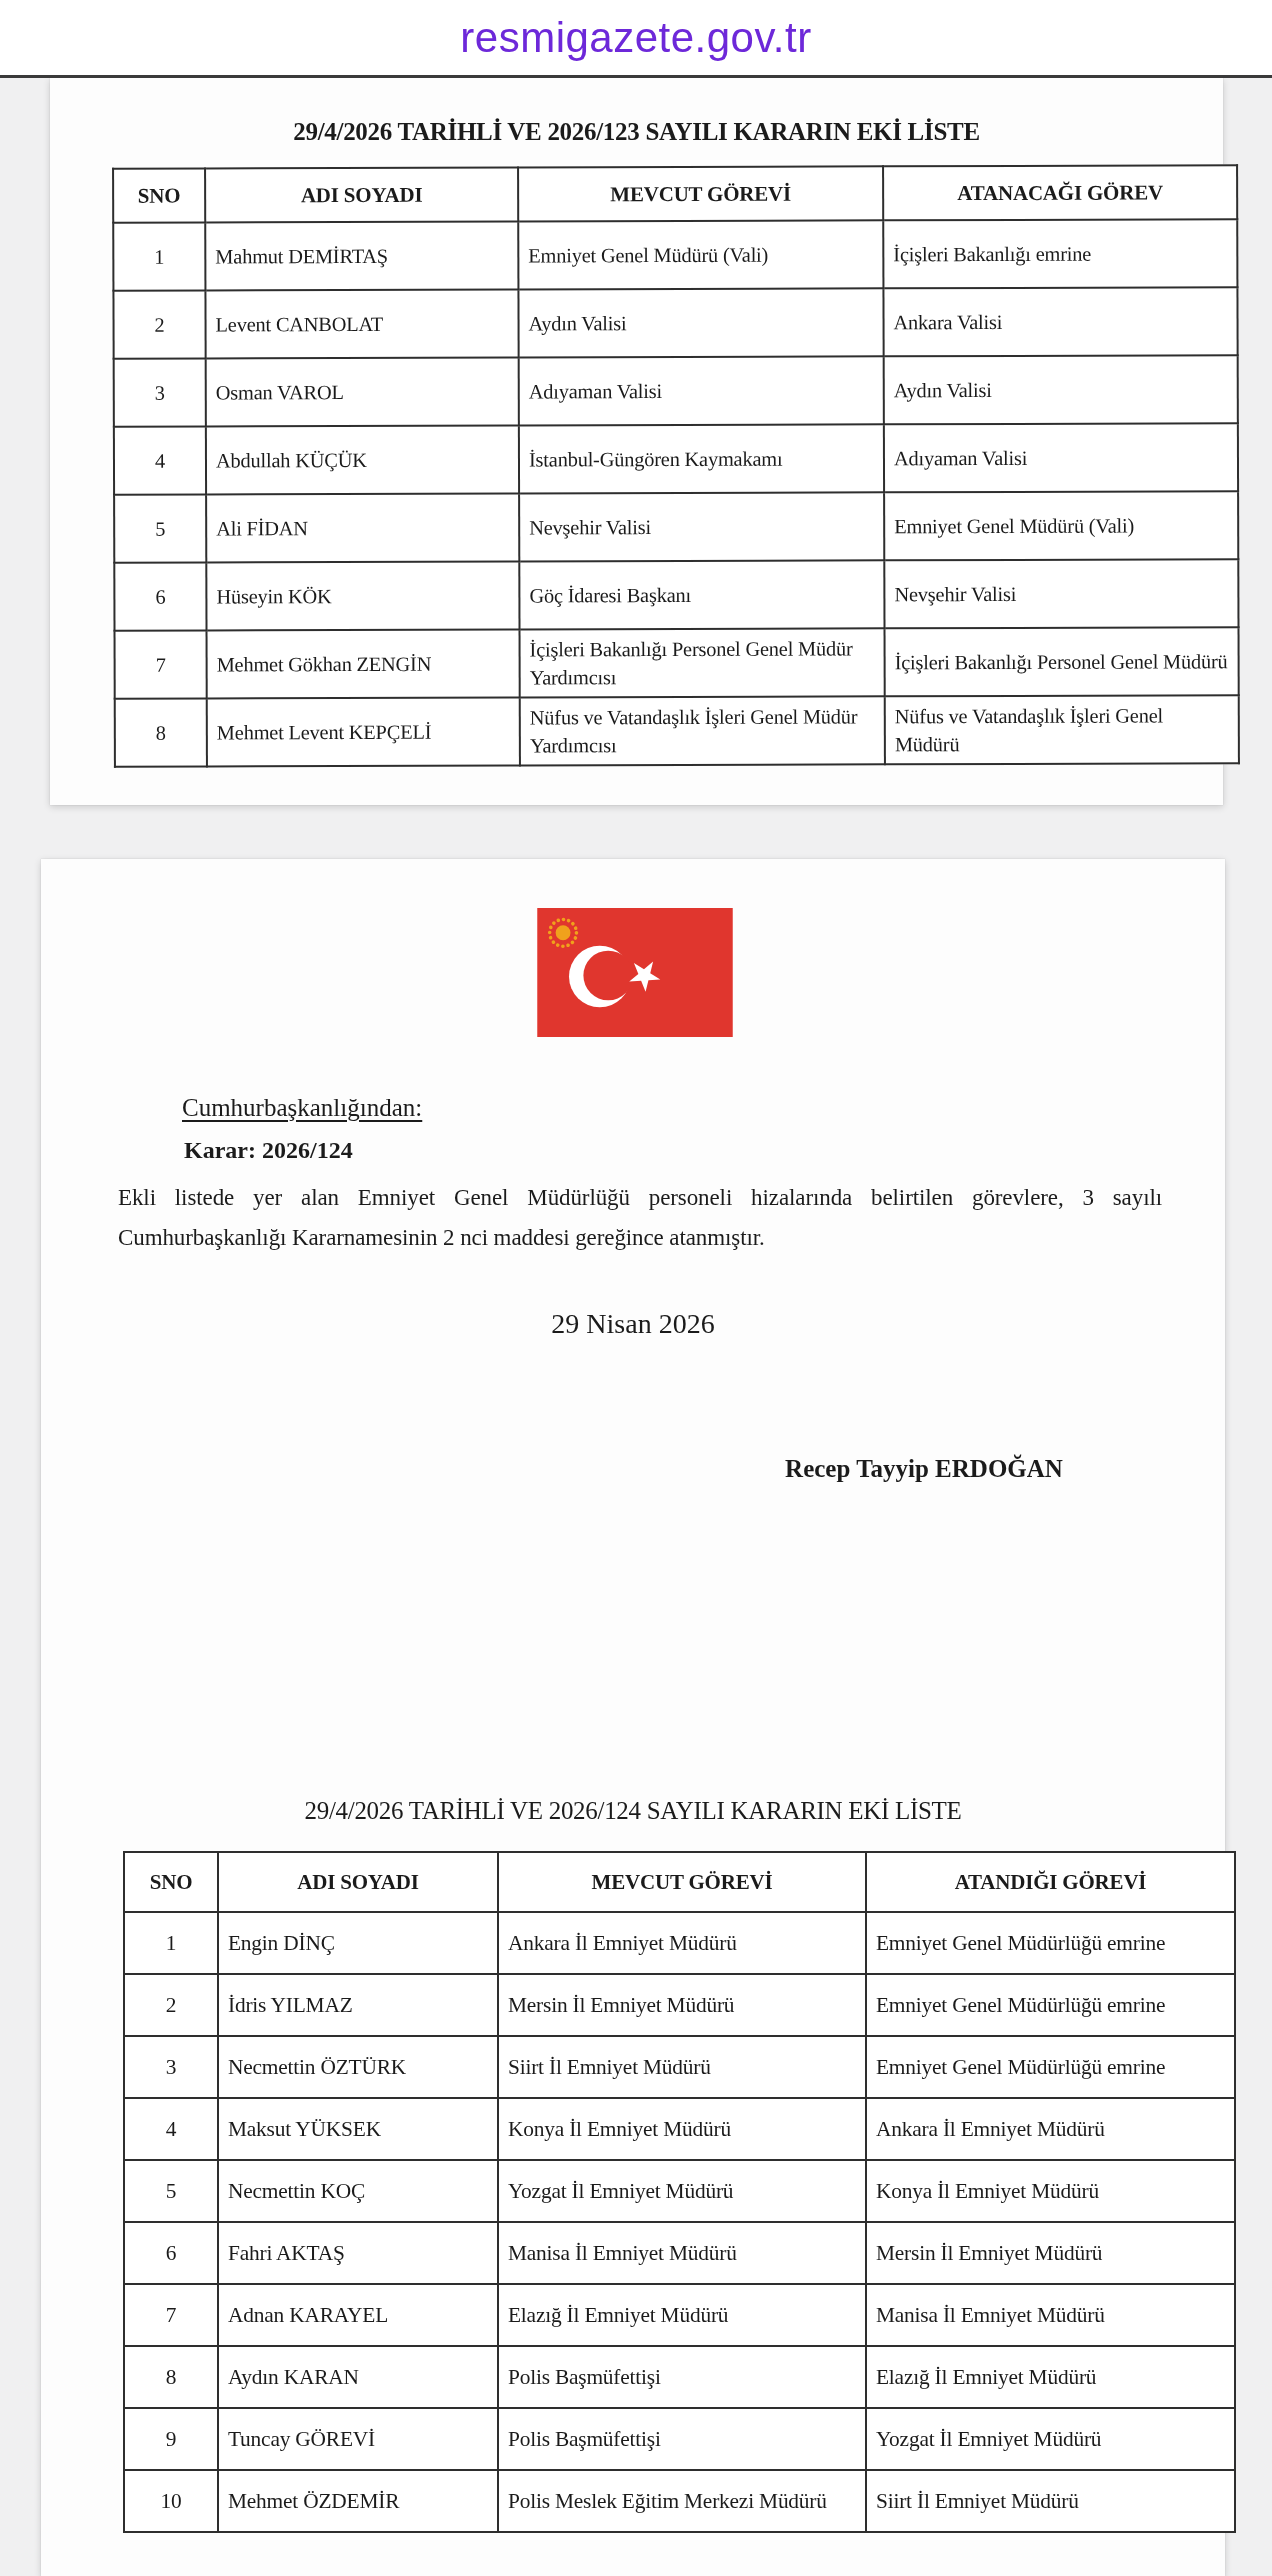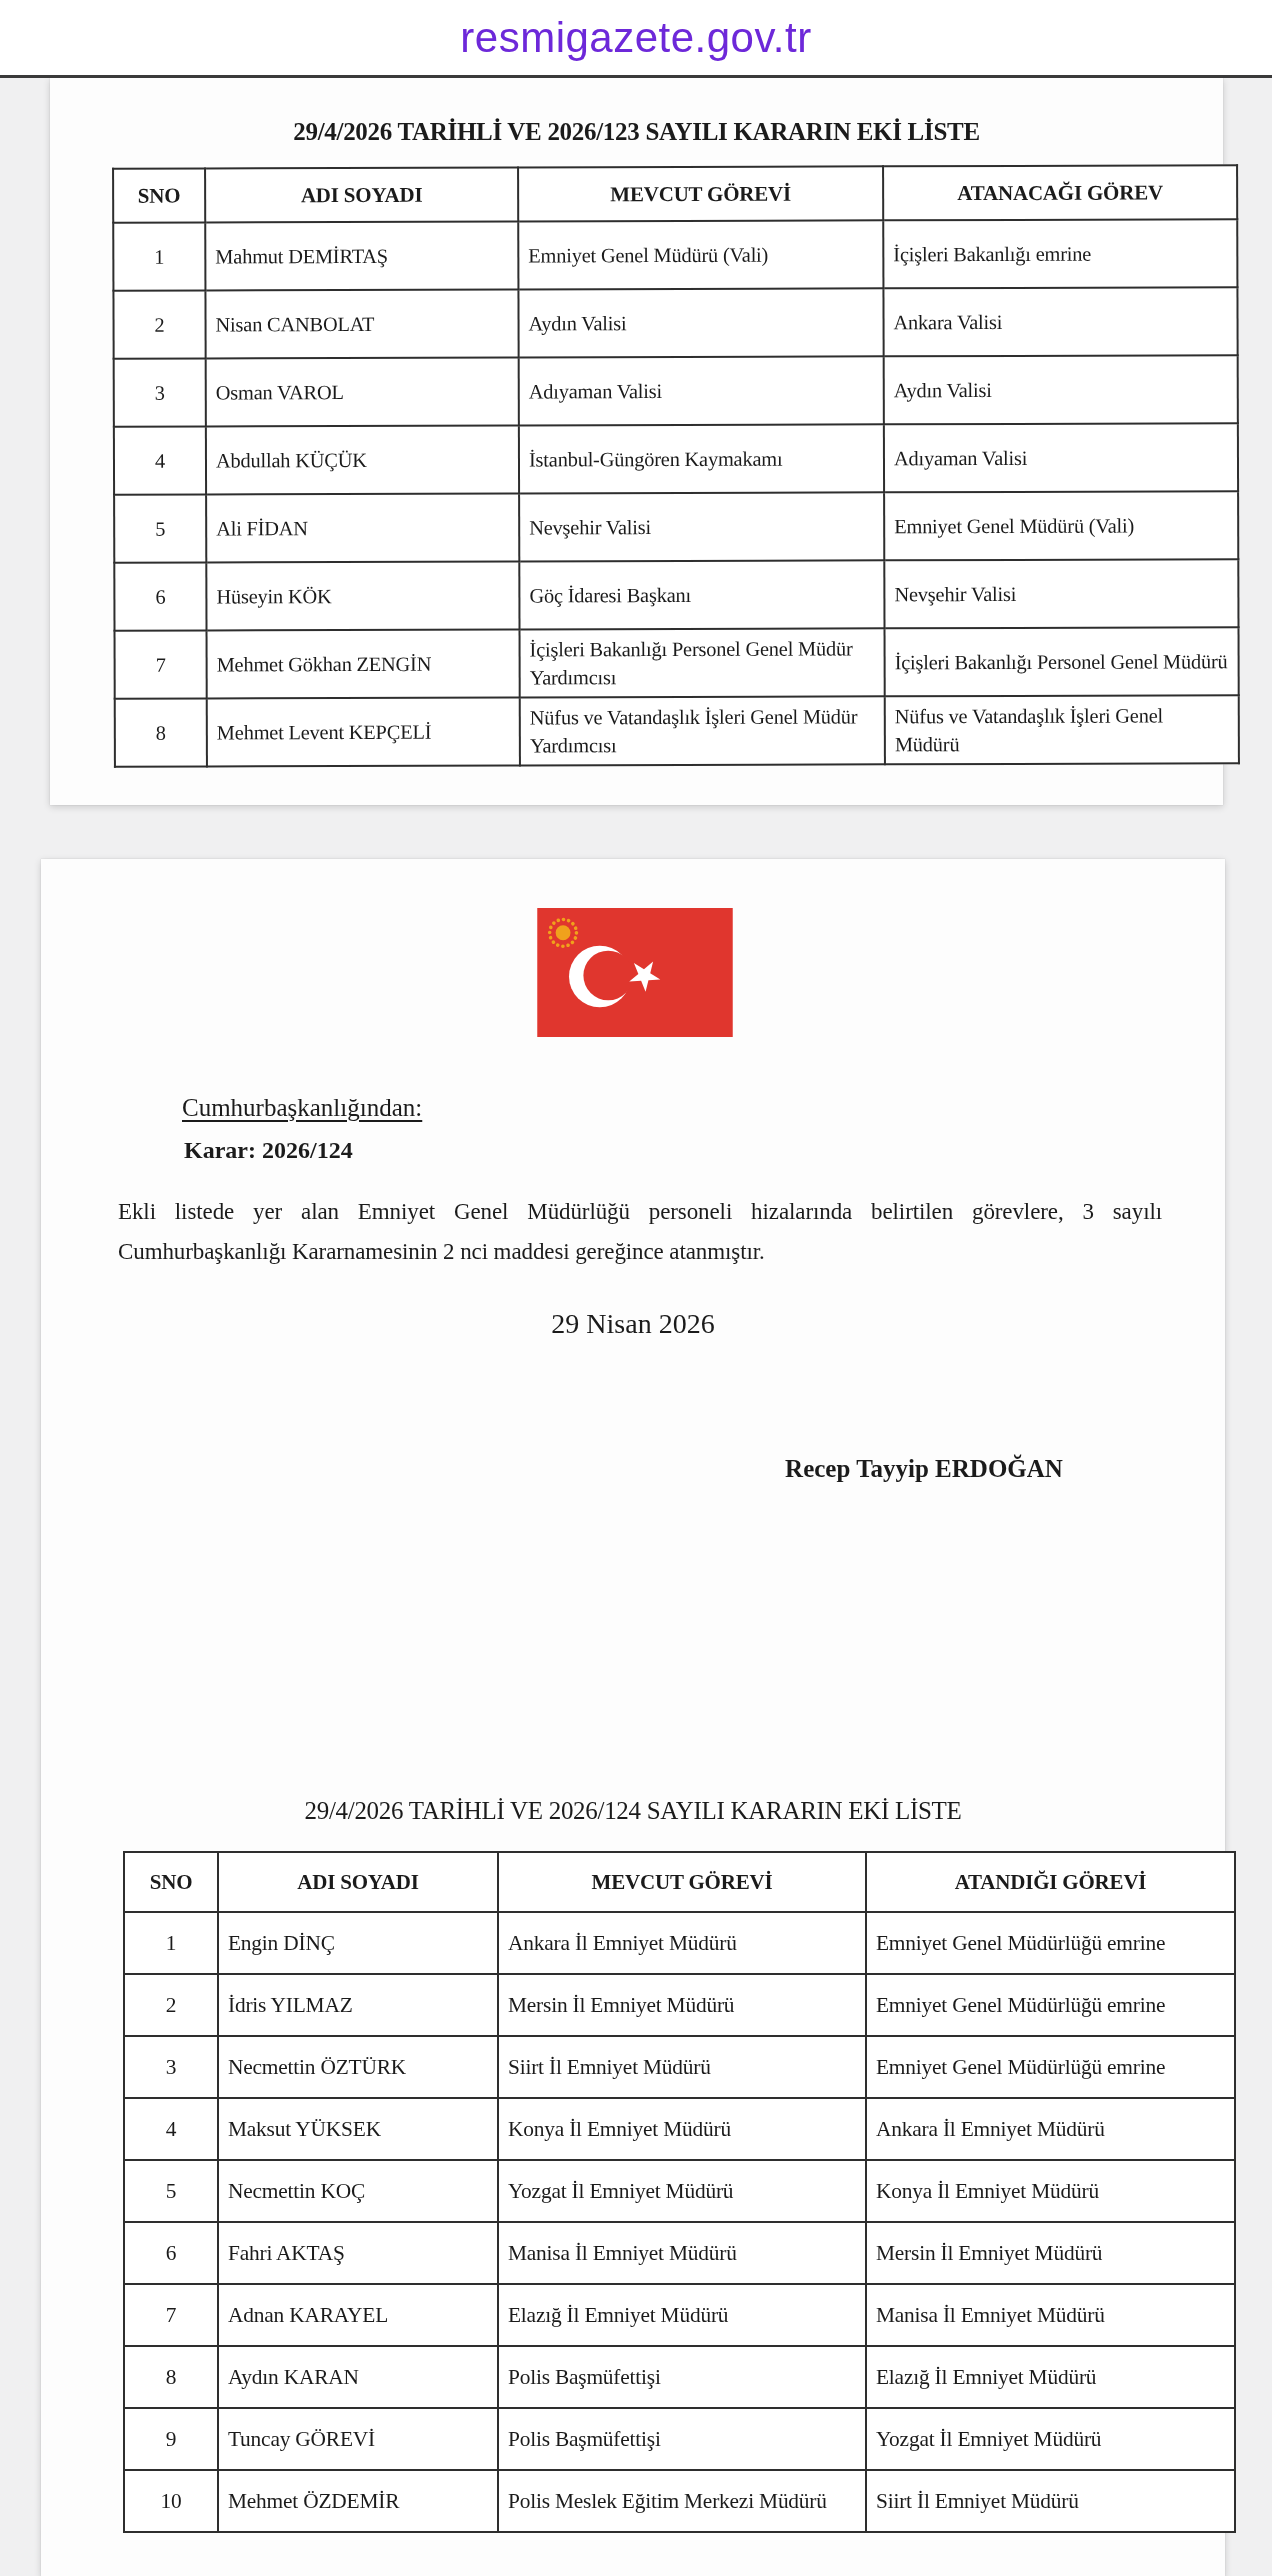--- a/index.html
+++ b/index.html
@@ -66,21 +66,21 @@
   #table2 th:nth-child(4){width:349px;}
   
   .flag{position:absolute;left:496px;top:49px;width:196px;height:129px;}
   .issuer{
     position:absolute;left:141px;top:207px;
     font-size:25px;line-height:34px;
     text-decoration:underline;text-decoration-thickness:2px;text-underline-offset:4px;
   }
   .decision-no{position:absolute;left:143px;top:250px;font-size:24px;font-weight:bold;line-height:34px;}
   .letter-body{
-    position:absolute;left:77px;top:310px;width:1044px;
+    position:absolute;left:77px;top:296px;width:1044px;
     font-size:23px;line-height:40px;text-align:justify;letter-spacing:-0.1px;
   }
   .letter-date{position:absolute;left:0;top:421px;width:100%;text-align:center;font-size:28px;}
   .signature{position:absolute;left:585px;top:592px;width:596px;text-align:center;}
   .signature .name{font-size:25px;font-weight:bold;line-height:36px;}
   .signature .role{font-size:24px;line-height:36px;margin-top:16px;letter-spacing:1.5px;color:#2a2a2a;}
   #title-123{top:16px;}
   #title-124{top:914px;font-weight:400;}
 </style>
 </head>
@@ -103,21 +103,21 @@
       </thead>
       <tbody>
         <tr>
           <td>1</td>
           <td>Mahmut DEMİRTAŞ</td>
           <td>Emniyet Genel Müdürü (Vali)</td>
           <td>İçişleri Bakanlığı emrine</td>
         </tr>
         <tr>
           <td>2</td>
-          <td>Nisan CANBOLAT</td>
+          <td>Levent CANBOLAT</td>
           <td>Aydın Valisi</td>
           <td>Ankara Valisi</td>
         </tr>
         <tr>
           <td>3</td>
           <td>Osman VAROL</td>
           <td>Adıyaman Valisi</td>
           <td>Aydın Valisi</td>
         </tr>
         <tr>

